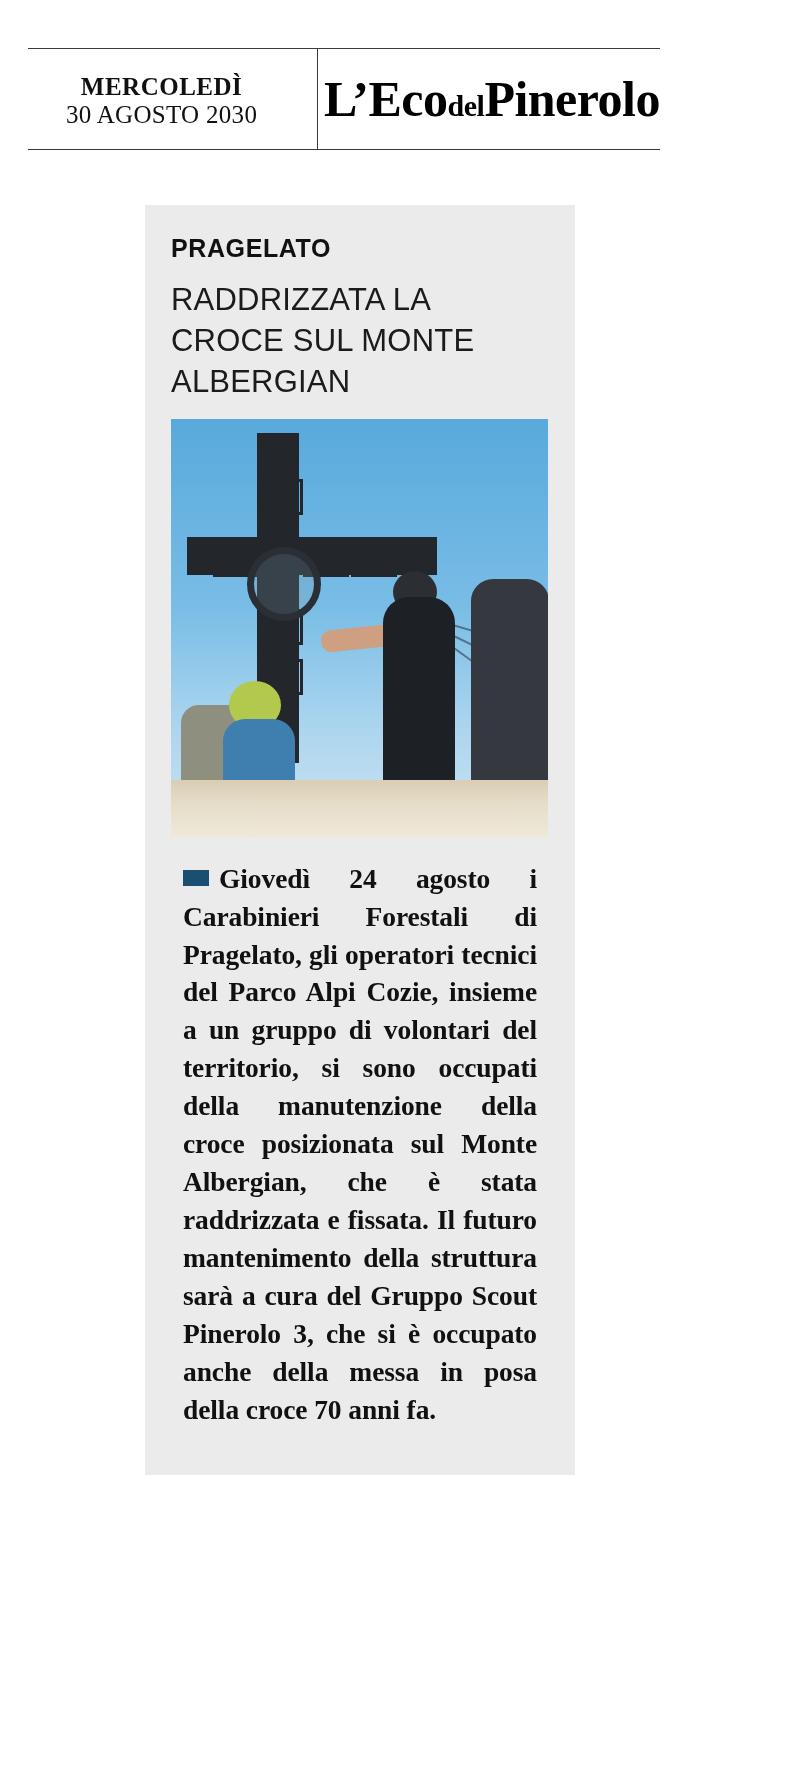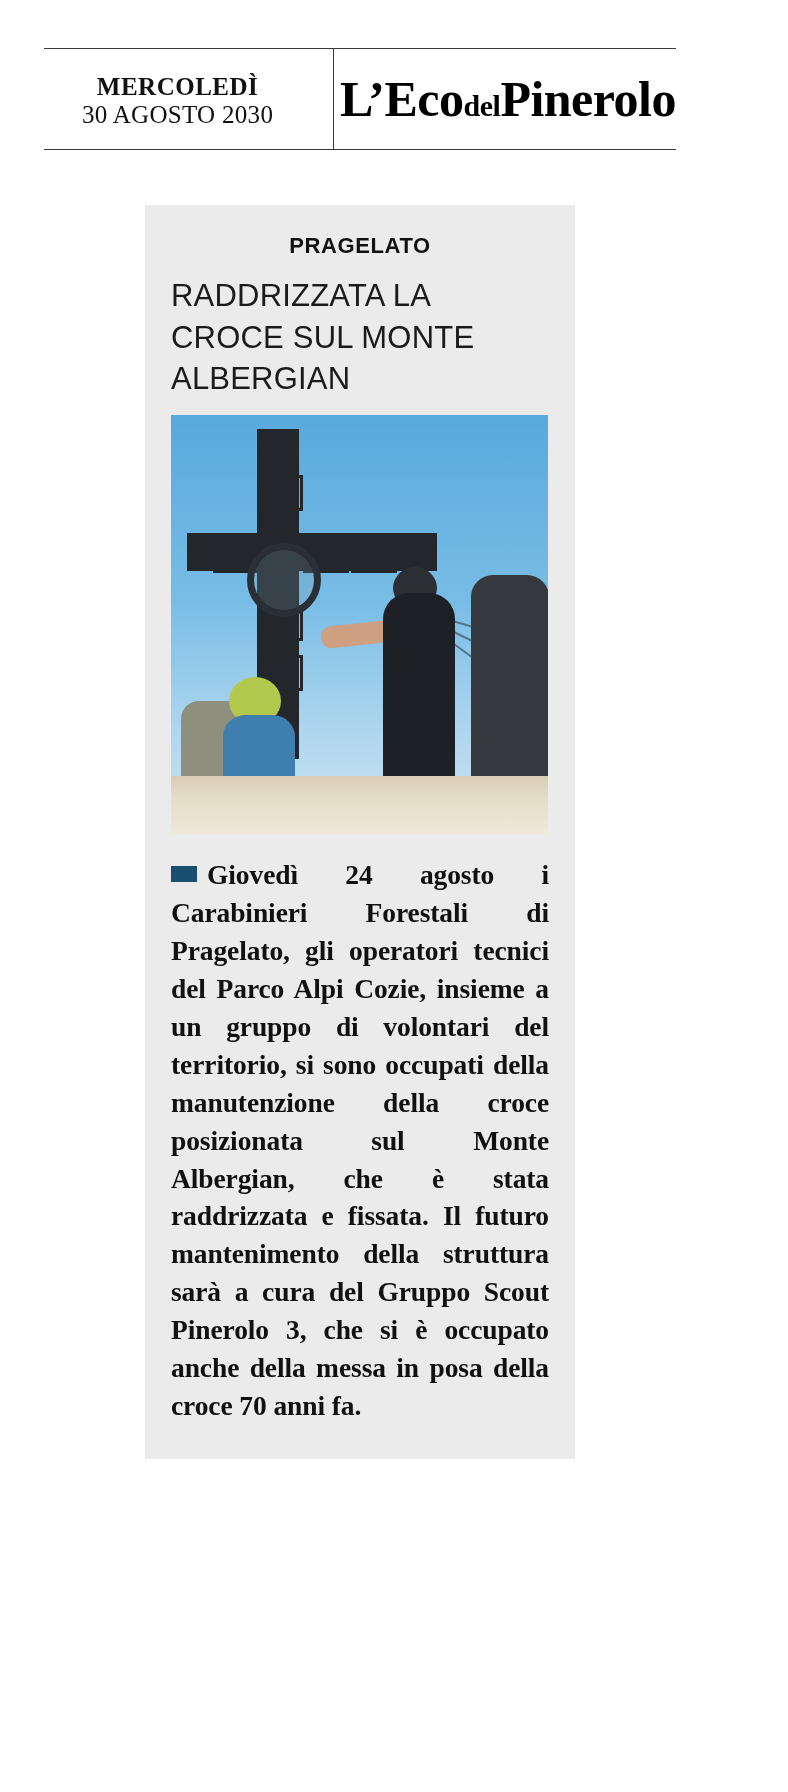--- a/index.html
+++ b/index.html
@@ -19,21 +19,21 @@
   .page {
     width: 788px;
     height: 1792px;
     position: relative;
     background: #ffffff;
   }
 
   
   .masthead {
     position: absolute;
-    left: 44px;
+    left: 28px;
     top: 48px;
     width: 632px;
     border-top: 1px solid #3a3a3a;
     border-bottom: 1px solid #3a3a3a;
     height: 100px;
     display: flex;
     align-items: stretch;
   }
   .masthead-date {
     width: 278px;
@@ -92,26 +92,25 @@
     top: 205px;
     width: 430px;
     background: #ebebeb;
     padding: 28px 26px 34px 26px;
     box-sizing: border-box;
   }
 
   .kicker {
     font-family: "Liberation Sans", sans-serif;
     font-weight: bold;
-    font-size: 22px;
+    font-size: 25px;
     letter-spacing: 0.6px;
     color: #111111;
     margin: 0 0 4px 0;
     line-height: 1.2;
-    text-align: center;
   }
   .headline {
     font-family: "Liberation Sans", sans-serif;
     font-weight: normal;
     font-size: 31px;
     line-height: 1.33;
     color: #1b1b1b;
     margin: 16px 0 16px 0;
     letter-spacing: 0.2px;
   }
@@ -224,21 +223,21 @@
 
   
   .bodytext {
     font-family: "Liberation Serif", serif;
     font-weight: bold;
     font-size: 27.5px;
     line-height: 1.38;
     text-align: justify;
     text-justify: inter-word;
     color: #111111;
-    margin: 0;
+    margin: 12px;
     hyphens: auto;
     letter-spacing: -0.1px;
   }
   .bullet {
     display: inline-block;
     width: 26px;
     height: 16px;
     background: #1b4f72;
     margin-right: 10px;
     vertical-align: 2px;

